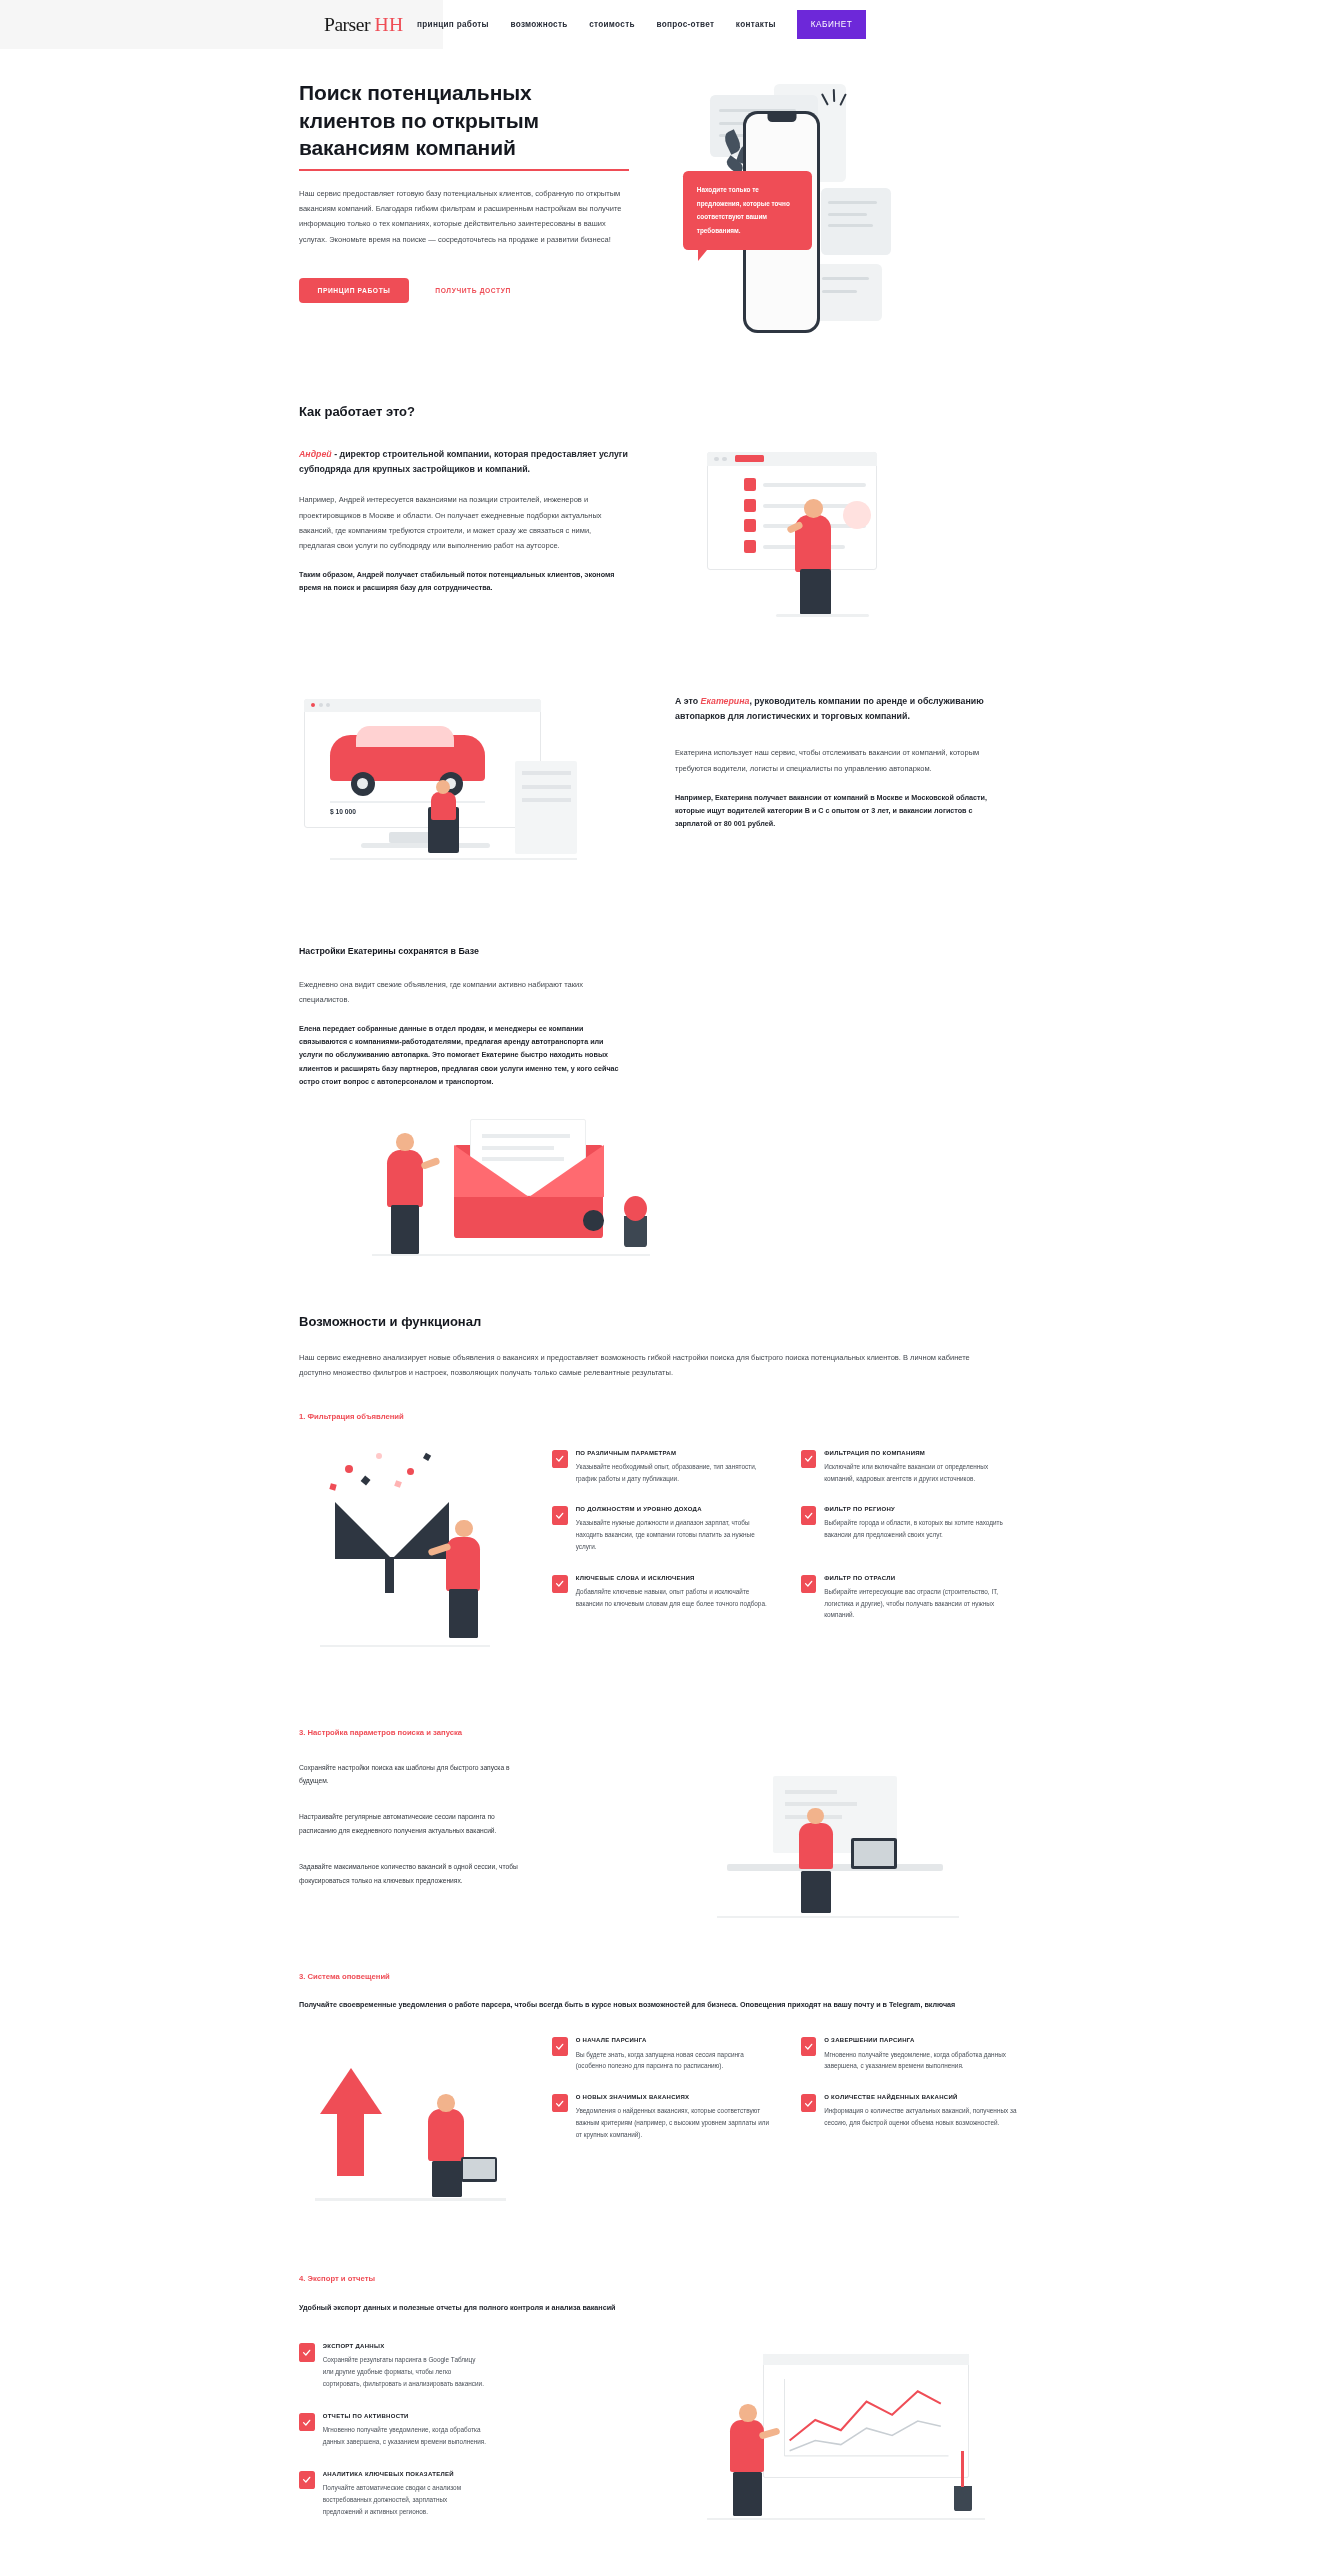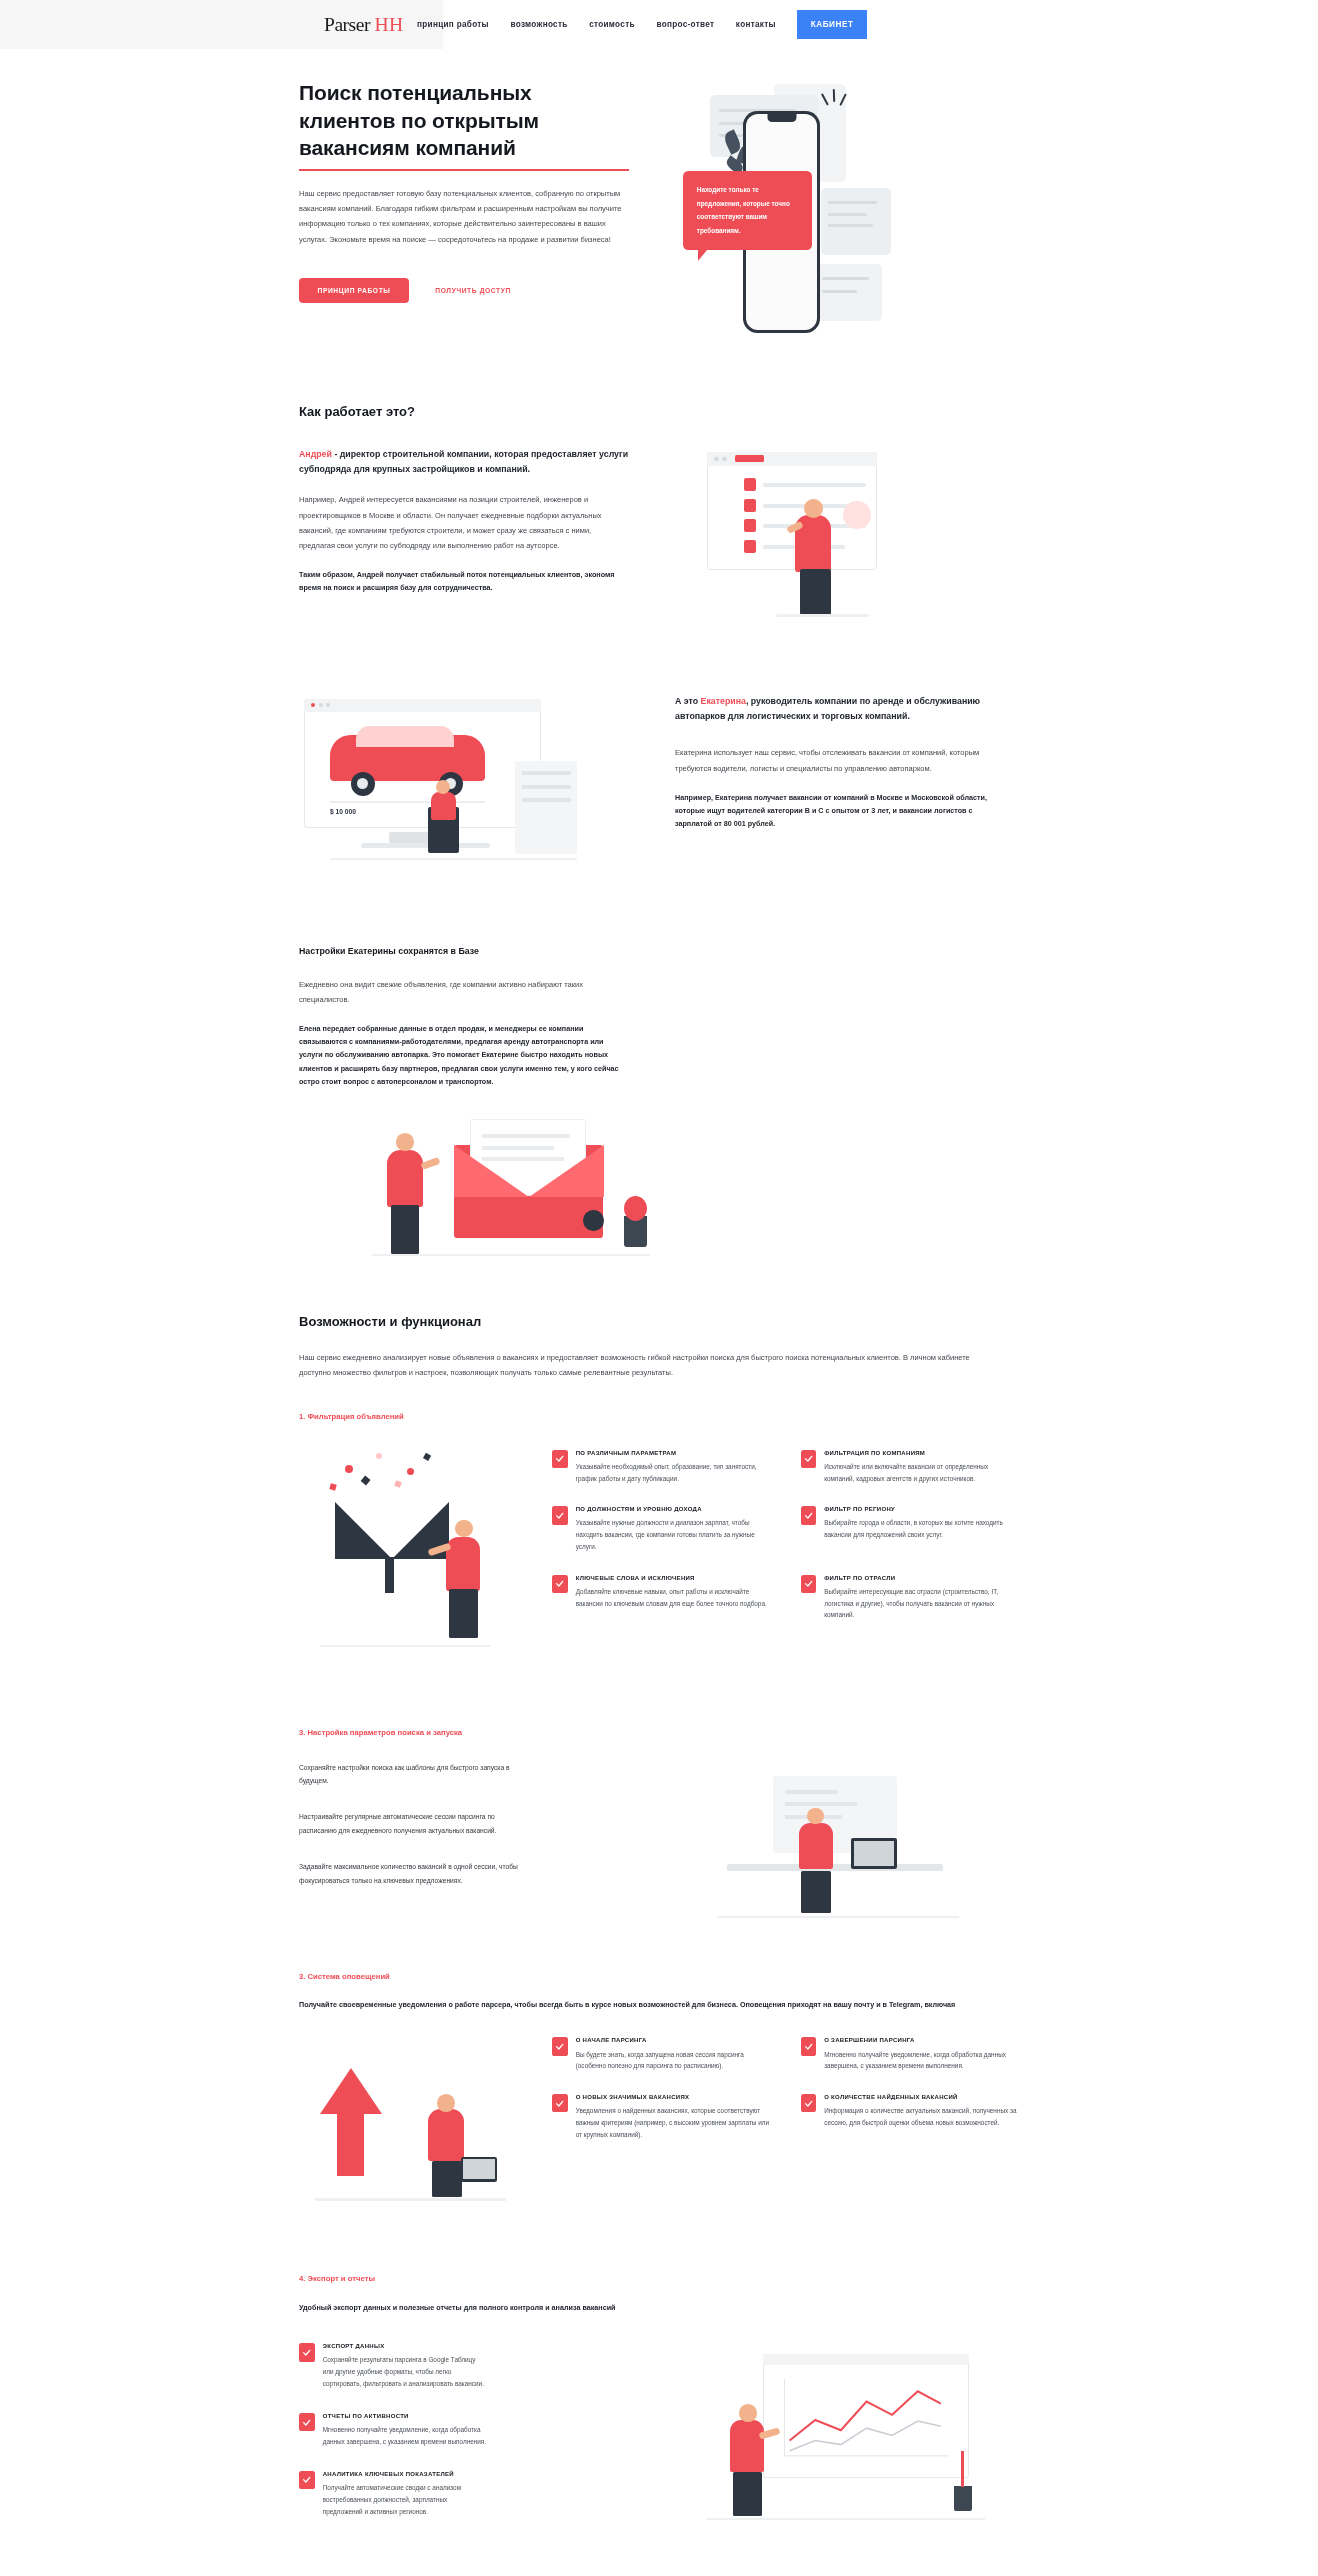--- a/index.html
+++ b/index.html
@@ -14,21 +14,21 @@
 
   
   .header { height:49px; background:#ffffff; display:flex; align-items:center; position:relative; }
   .header:before{ content:""; position:absolute; left:0; top:0; width:443px; height:49px; background:#f6f6f6; }
   .header-inner { position:relative; width:100%; display:flex; align-items:center; padding-left:324px; }
   .logo { font-family:"Liberation Serif", serif; font-size:19.6px; letter-spacing:-0.5px; white-space:nowrap; margin-right:13.4px;}
   .logo .p { color:#1b1b1b; }
   .logo .hh { color:#ef4d56; letter-spacing:0.5px; }
   .nav { display:flex; align-items:center; gap:21.6px; }
   .nav a { font-size:8.2px; letter-spacing:0.3px; color:#2a2f3a; text-decoration:none; font-weight:600; }
-  .nav a.cab { background:#3b82f6; color:#fff; padding:9.8px 13.4px; font-weight:700; letter-spacing:0.5px; }
+  .nav a.cab { background:#6d28d9; color:#fff; padding:9.8px 13.4px; font-weight:400; letter-spacing:0.5px; }
 
   
   .wrap { width:721px; margin:0 auto; position:relative; }
   .col-left { width:330px; }
   h1.hero-title {
     font-size:21px; line-height:1.32; font-weight:700; letter-spacing:-0.1px;
     color:#15181f; display:inline-block; padding-bottom:7.2px;
     border-bottom:2.1px solid #ef4d56;
   }
   p.body { font-size:7.5px; line-height:2.05; color:#43484f; }.mt28{margin-top:14.4px}.mt40{margin-top:20.6px}.mt60{margin-top:31px}
@@ -63,21 +63,21 @@
     border-radius:5.2px; padding:12.4px 13.4px; font-size:6.4px; line-height:2.1; font-weight:600;
   }
   .bubble:after{ content:""; position:absolute; left:14.4px; bottom:-11.3px; border-width:11.3px 9.3px 0 0;
     border-style:solid; border-color:#ef4d56 transparent transparent transparent;}
   .leaf{ position:absolute; background:#45515e; border-radius:50% 0 50% 0;}
 
   
   h2.sect { font-size:13px; font-weight:700; color:#15181f; }
   h3.sub { font-size:8.8px; font-weight:700; color:#15181f; }
   .lead { font-size:8.8px; font-weight:700; line-height:1.75; color:#23272f; }
-  .lead .name { color:#ef4d56; }
+  .lead .name { color:#ef4d56;font-style:italic; }
   .bold-note { font-size:7.2px; font-weight:700; line-height:1.85; color:#23272f;}
   .num-title { font-size:7.7px; font-weight:700; color:#ef4d56; }
 
   
   .ill { position:relative; background:transparent; }
 
   
   .check-grid { display:grid; grid-template-columns:1fr 1fr; column-gap:29px; row-gap:21.6px; }
   .ccard { display:flex; gap:8.2px; }
   .cbox { flex:0 0 15.5px; width:15.5px; height:18.5px; background:#ef4d56; border-radius:2.6px;

